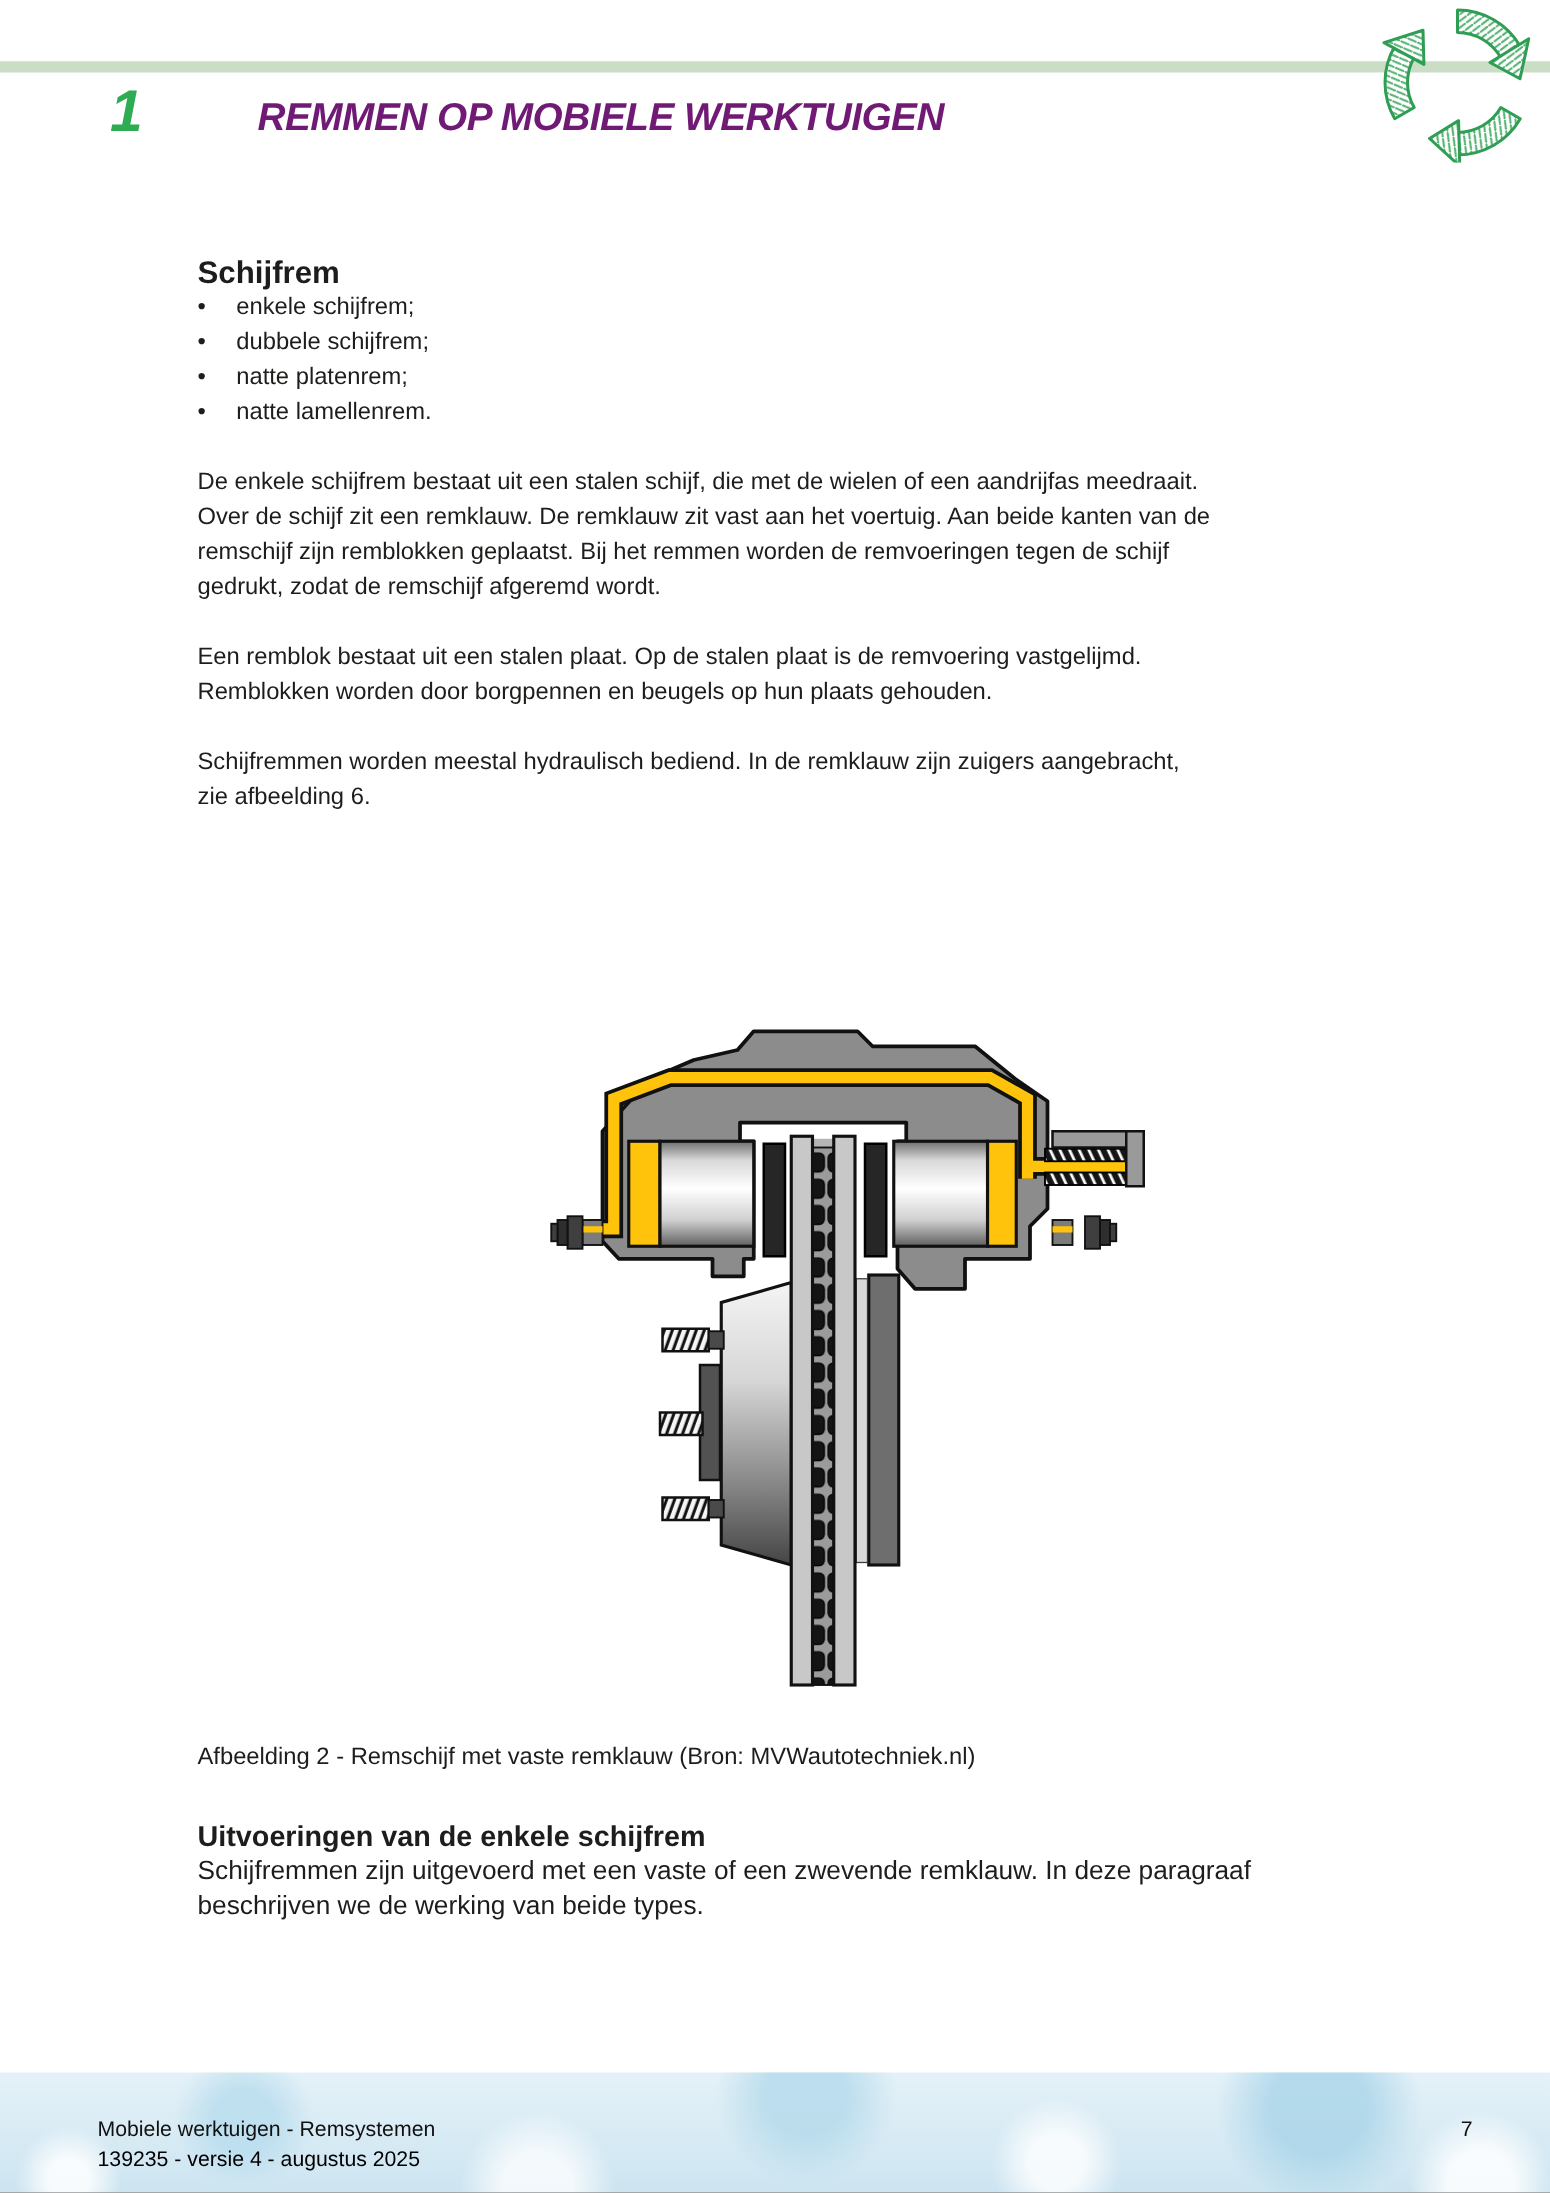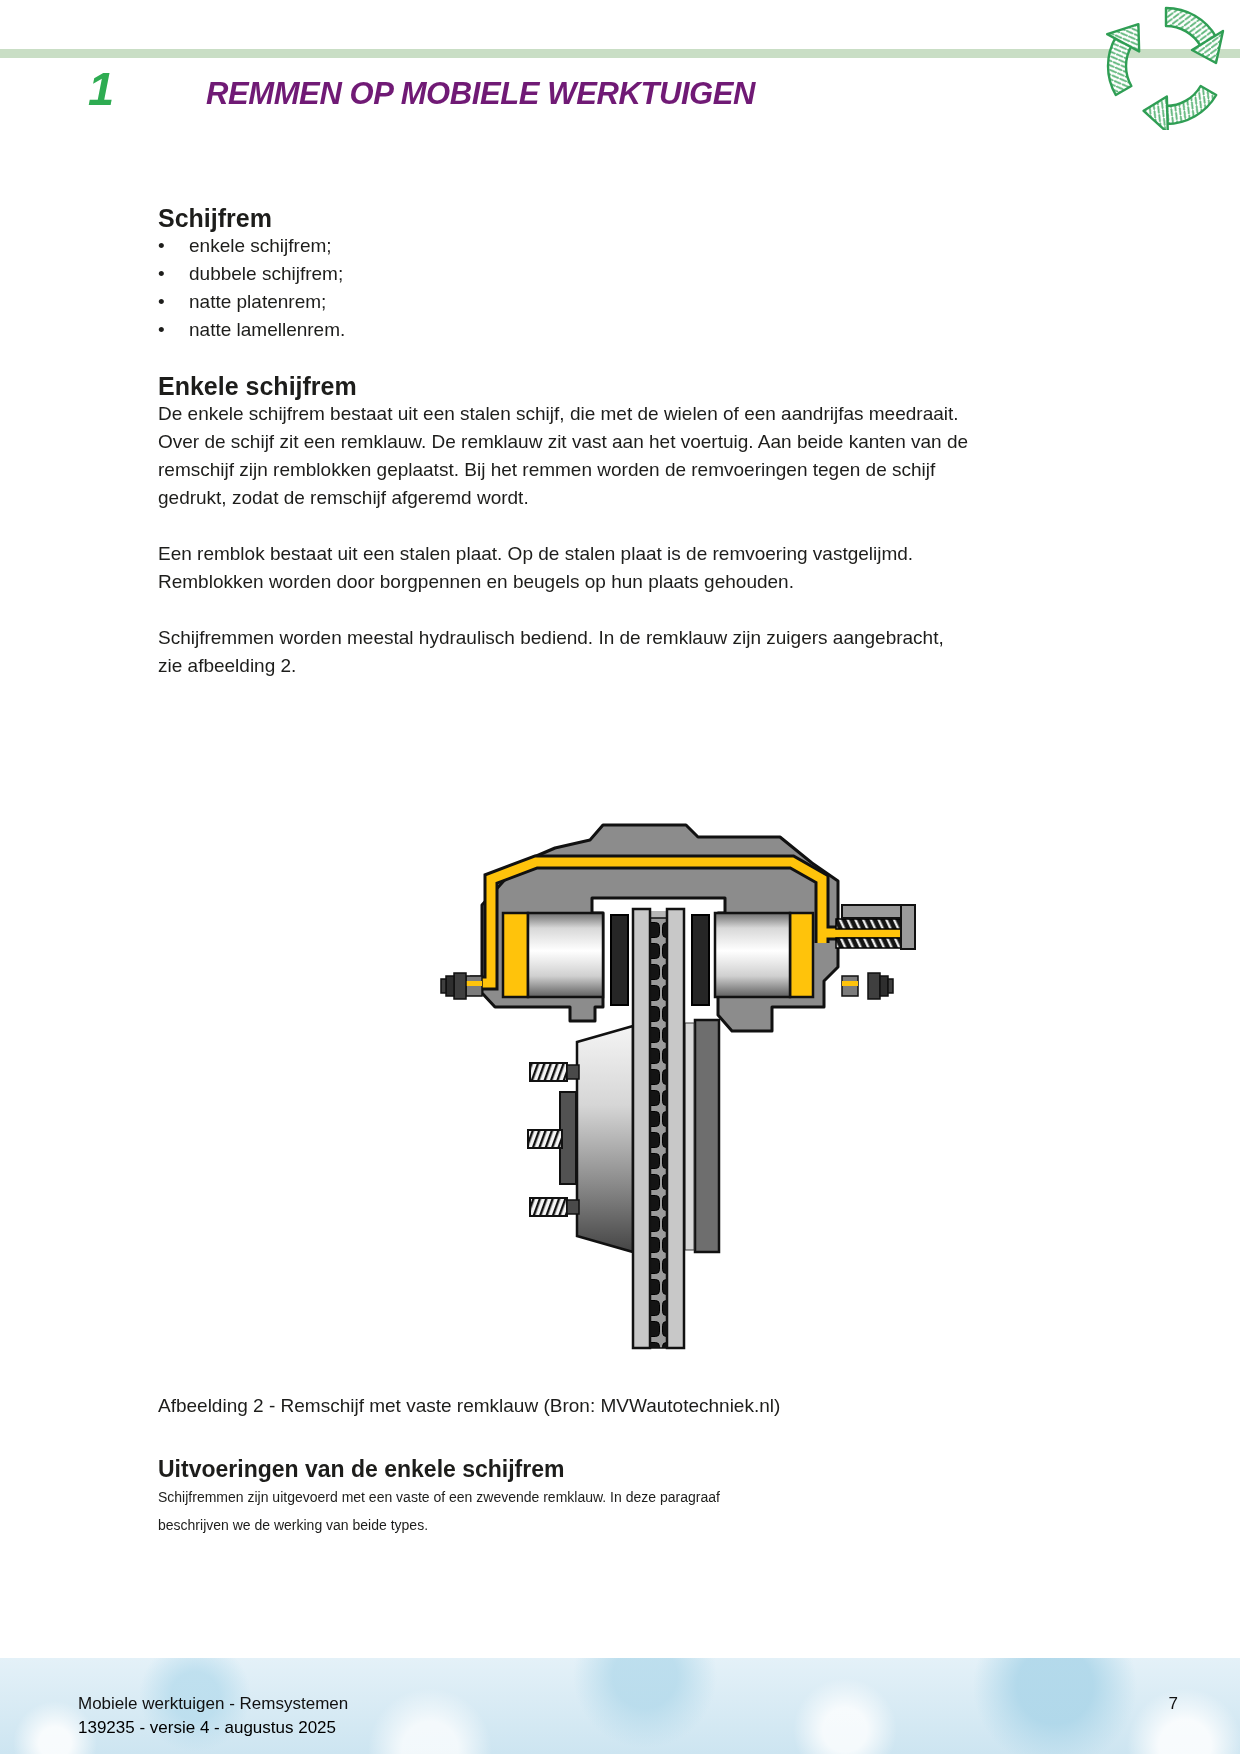--- a/index.html
+++ b/index.html
@@ -25,21 +25,21 @@
   .content h3{margin:0; font-size:25px; line-height:28px; font-weight:bold;}
   .content p{margin:0; white-space:pre-line;}
   .gap{height:28px;}
   .bullet-row{display:flex;}
   .bullet-row .marker{width:31px; flex:0 0 31px;}
   .caption{
     position:absolute; left:158px; top:1392px; width:930px;
     font-size:19px; line-height:28px; text-align:left;
   }
   .sec3-head{position:absolute; left:158px; top:1455px; width:930px; font-size:23px; line-height:28px; font-weight:bold;}
-  .sec3-para{position:absolute; left:158px; top:1483px; width:930px; font-size:14px; line-height:28px; white-space:pre-line;}
+  .sec3-para{position:absolute; left:158px; top:1483px; width:930px; font-size:21px; line-height:28px; white-space:pre-line;}
   
   .figure{position:absolute; left:440px; top:815px; width:480px; height:535px;}
   
   .footer-band{
     position:absolute; left:0; top:1658px; width:100%; height:96px;
     background:
       radial-gradient(circle at 55px 85px, rgba(255,255,255,.85) 0 16px, rgba(255,255,255,0) 42px),
       radial-gradient(circle at 195px 38px, rgba(183,220,237,.8) 0 24px, rgba(183,220,237,0) 56px),
       radial-gradient(circle at 430px 92px, rgba(255,255,255,.75) 0 28px, rgba(255,255,255,0) 62px),
       radial-gradient(circle at 645px 18px, rgba(176,216,234,.75) 0 32px, rgba(176,216,234,0) 72px),
@@ -100,31 +100,30 @@
     <div class="bullet-row">
       <span class="marker">•</span>
       <span>natte platenrem;</span>
     </div>
     <div class="bullet-row">
       <span class="marker">•</span>
       <span>natte lamellenrem.</span>
     </div>
 
     <div class="gap"></div>
-    <h3>Enkele schijfrem</h3>
     <p>De enkele schijfrem bestaat uit een stalen schijf, die met de wielen of een aandrijfas meedraait.
 Over de schijf zit een remklauw. De remklauw zit vast aan het voertuig. Aan beide kanten van de
 remschijf zijn remblokken geplaatst. Bij het remmen worden de remvoeringen tegen de schijf
 gedrukt, zodat de remschijf afgeremd wordt.</p>
     <div class="gap"></div>
     <p>Een remblok bestaat uit een stalen plaat. Op de stalen plaat is de remvoering vastgelijmd.
 Remblokken worden door borgpennen en beugels op hun plaats gehouden.</p>
     <div class="gap"></div>
     <p>Schijfremmen worden meestal hydraulisch bediend. In de remklauw zijn zuigers aangebracht,
-zie afbeelding 2.</p>
+zie afbeelding 6.</p>
   </div>
 
   <svg class="figure" viewBox="0 0 480 535">
     <defs>
       <linearGradient id="pistonGrad" x1="0" y1="0" x2="0" y2="1">
         <stop offset="0" stop-color="#6e6e6e"></stop>
         <stop offset="0.18" stop-color="#d8d8d8"></stop>
         <stop offset="0.45" stop-color="#ffffff"></stop>
         <stop offset="0.75" stop-color="#d0d0d0"></stop>
         <stop offset="1" stop-color="#5f5f5f"></stop>

